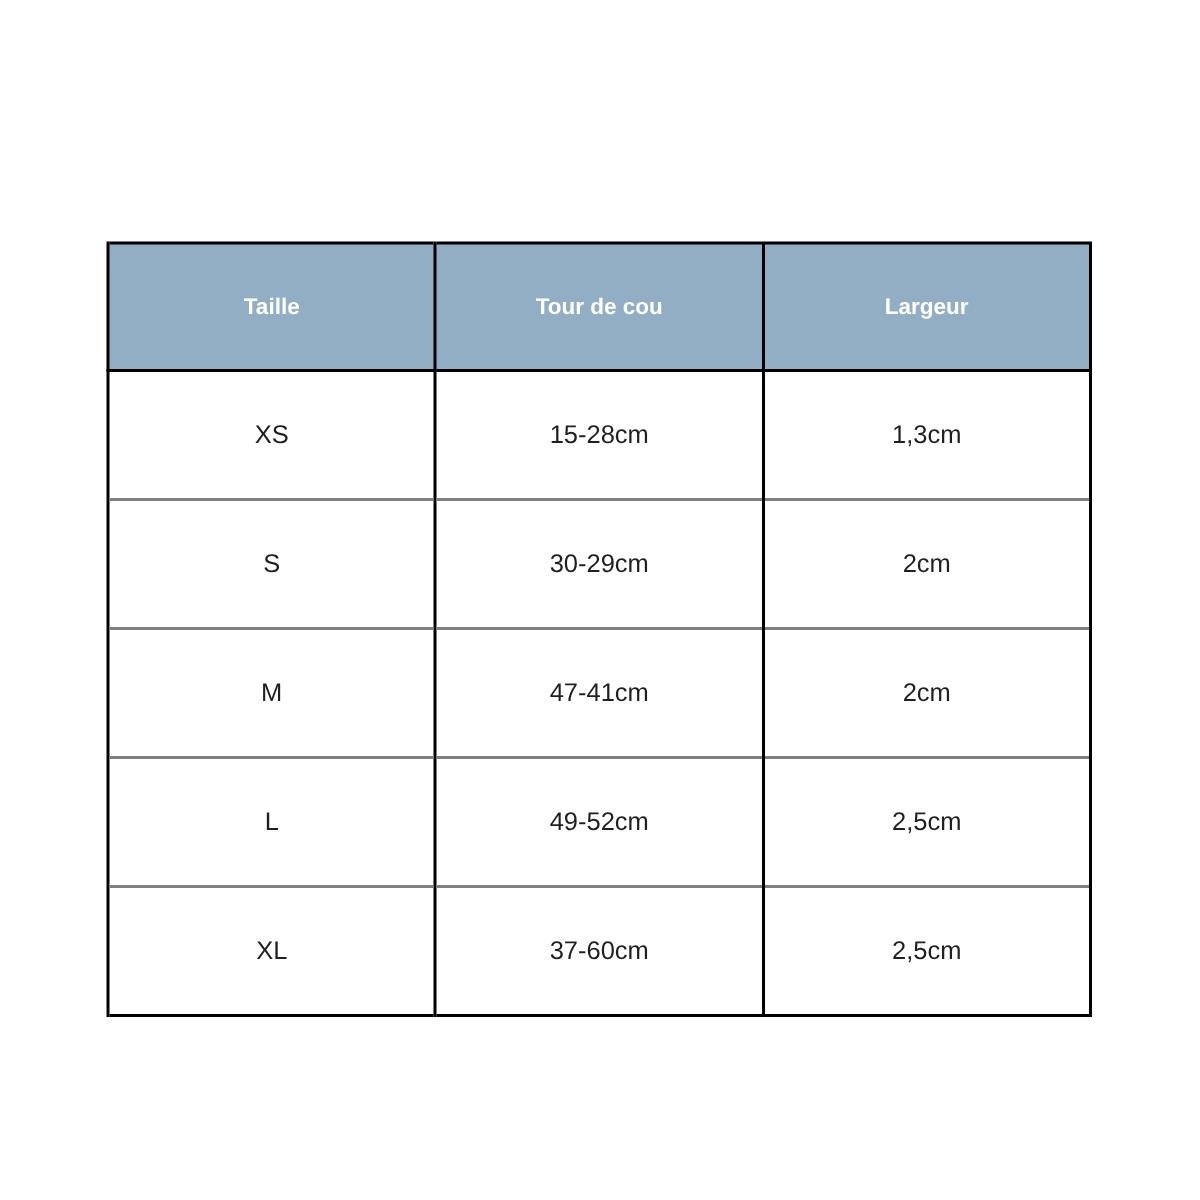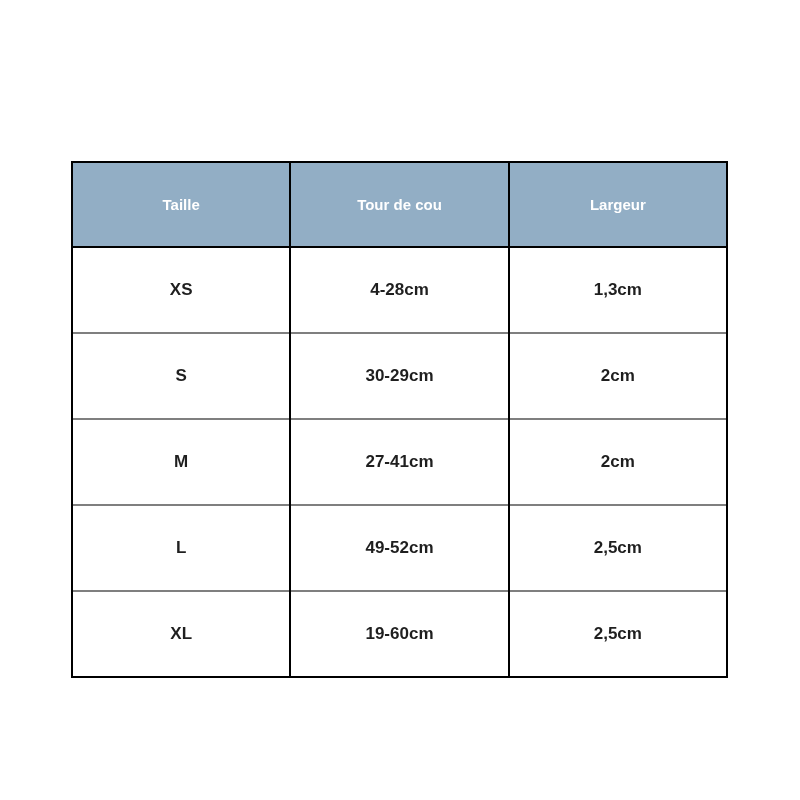--- a/index.html
+++ b/index.html
@@ -46,21 +46,21 @@
     background: var(--header-bg);
     color: var(--header-text);
     font-size: 15px;
     font-weight: 700;
     border-bottom: 2px solid var(--outer-border);
   }
   table.size-chart tbody td {
     height: 86px;
     color: var(--body-text);
     font-size: 17px;
-    font-weight: 700;
+    font-weight: 400;
     border-top: 2px solid var(--row-divider);
     background: #ffffff;
   }
   table.size-chart tbody tr:first-child td {
     border-top: 2px solid var(--outer-border);
   }
 </style>
 </head>
 <body>
 
@@ -69,38 +69,38 @@
     <thead>
       <tr>
         <th>Taille</th>
         <th>Tour de cou</th>
         <th>Largeur</th>
       </tr>
     </thead>
     <tbody>
       <tr>
         <td>XS</td>
-        <td>4-28cm</td>
+        <td>15-28cm</td>
         <td>1,3cm</td>
       </tr>
       <tr>
         <td>S</td>
         <td>30-29cm</td>
         <td>2cm</td>
       </tr>
       <tr>
         <td>M</td>
-        <td>27-41cm</td>
+        <td>47-41cm</td>
         <td>2cm</td>
       </tr>
       <tr>
         <td>L</td>
         <td>49-52cm</td>
         <td>2,5cm</td>
       </tr>
       <tr>
         <td>XL</td>
-        <td>19-60cm</td>
+        <td>37-60cm</td>
         <td>2,5cm</td>
       </tr>
     </tbody>
   </table>
 </div>
 
 </body></html>

